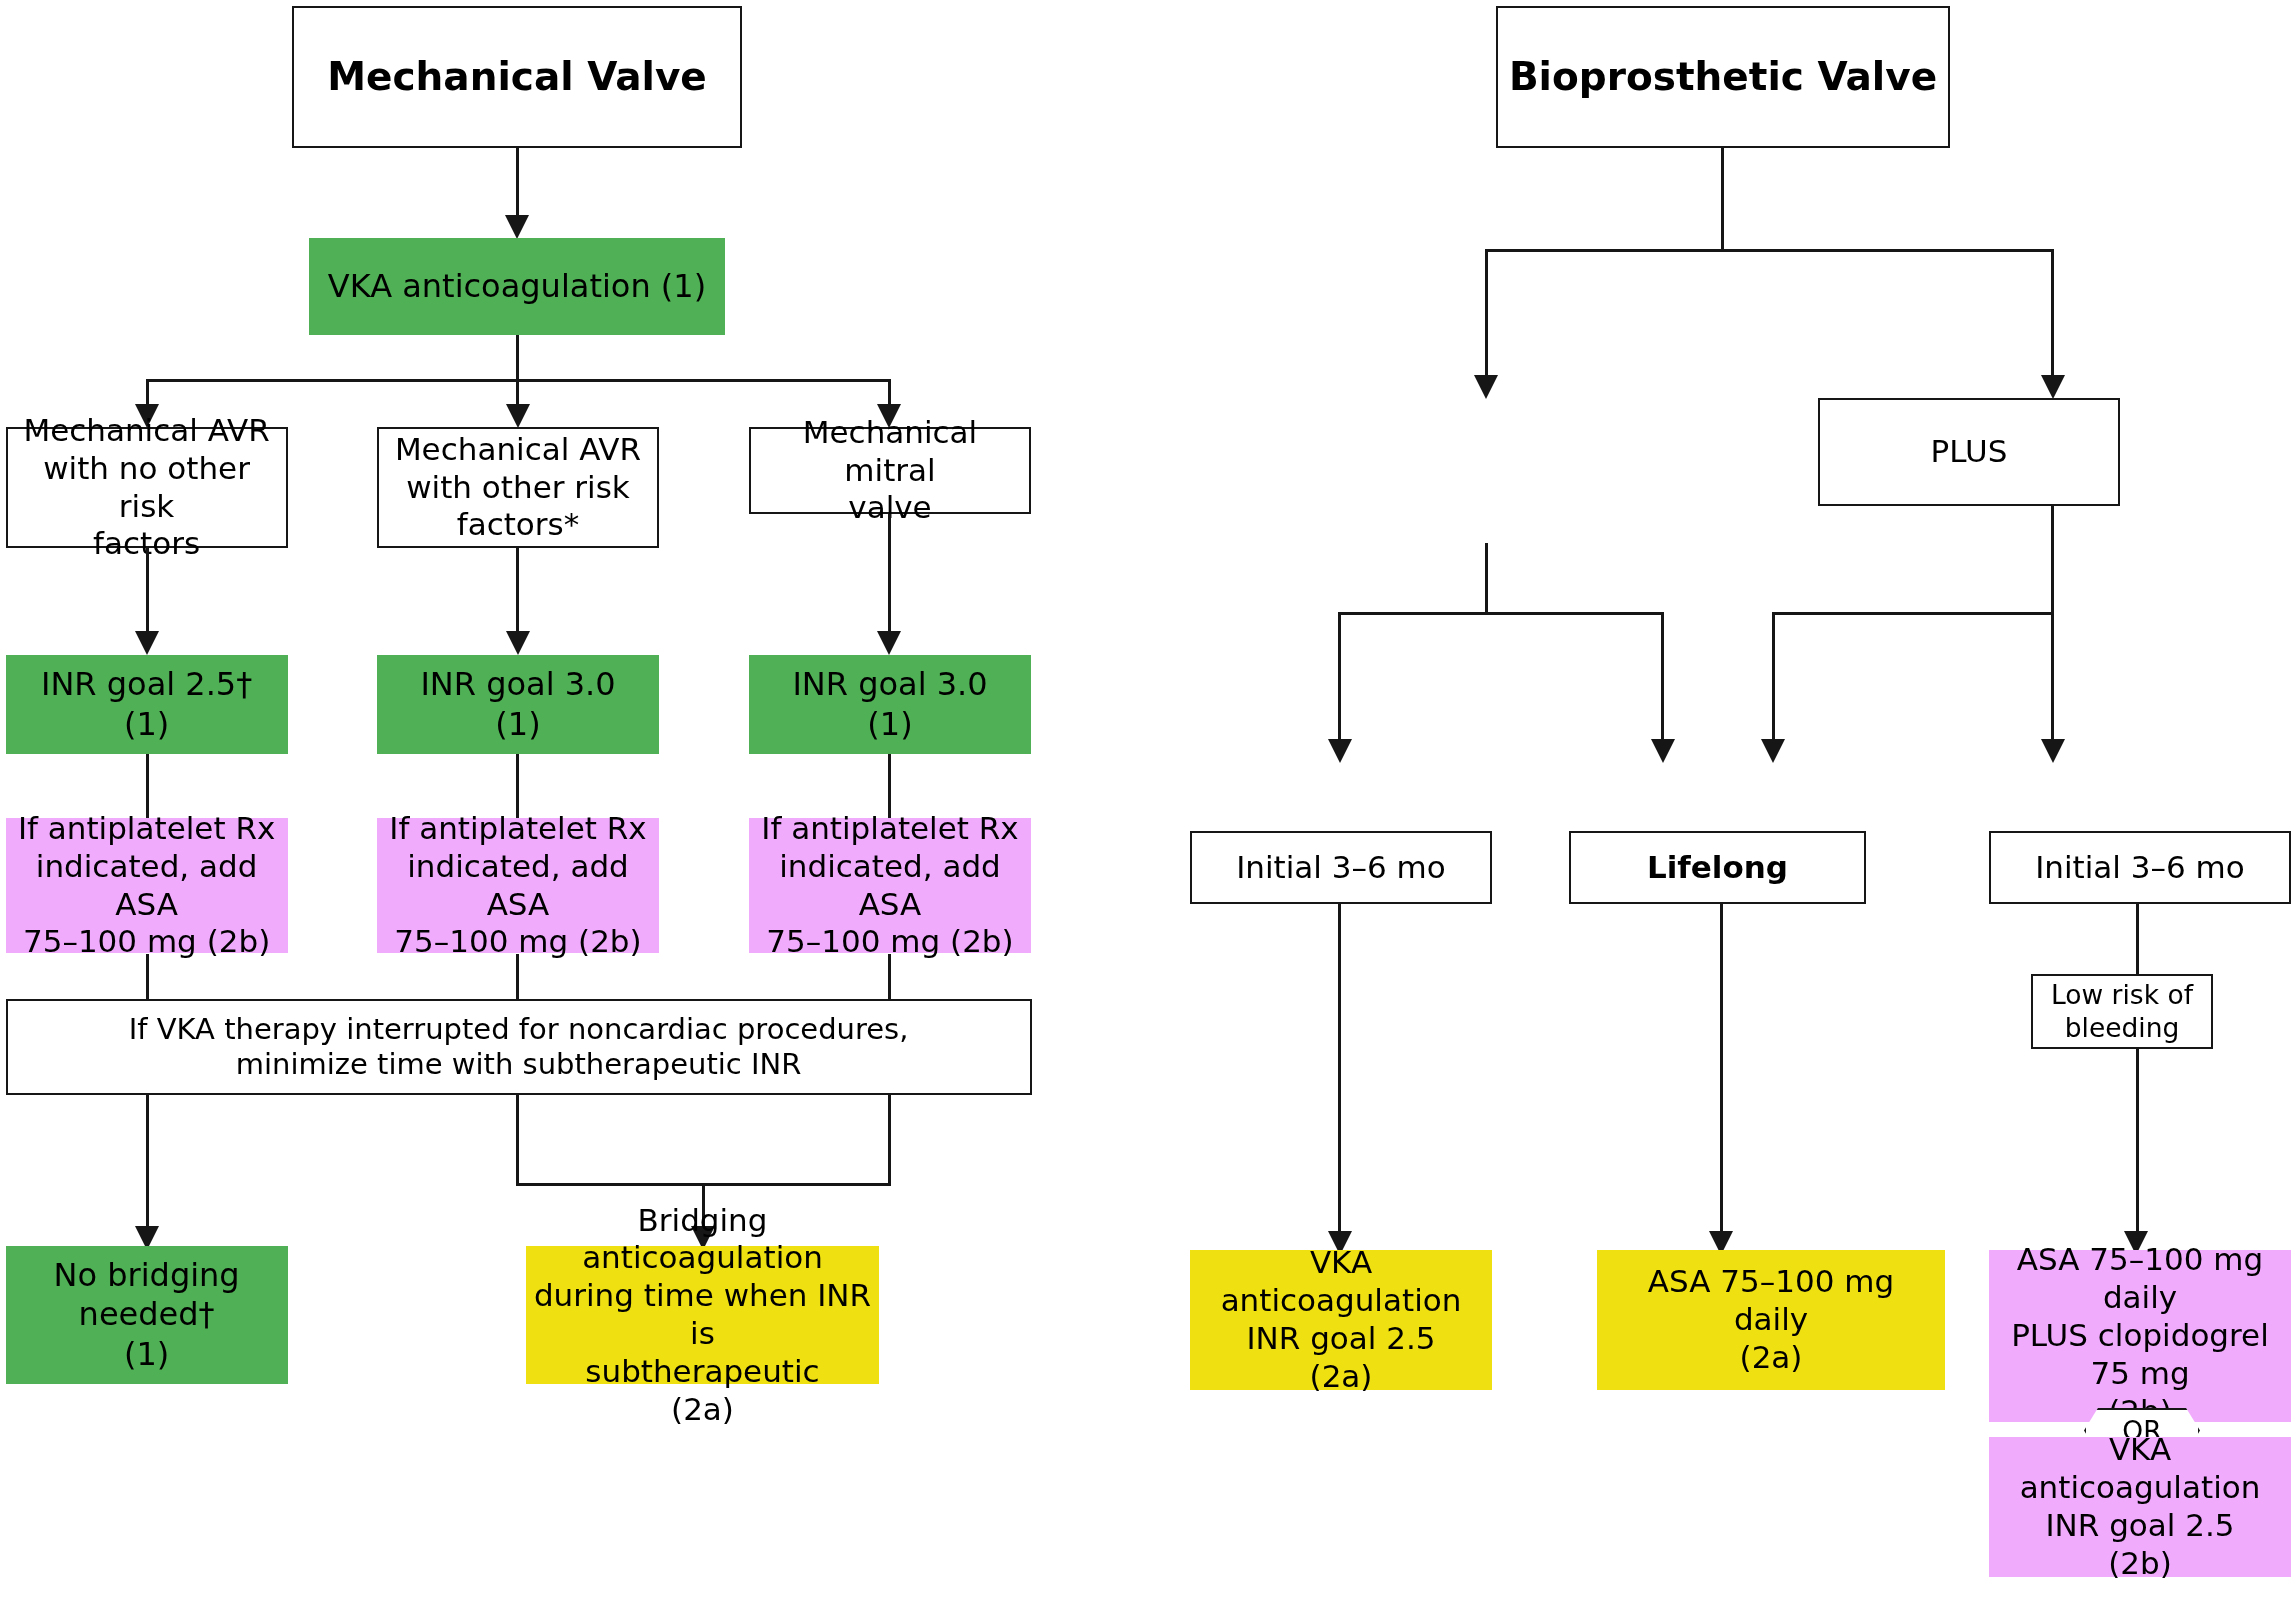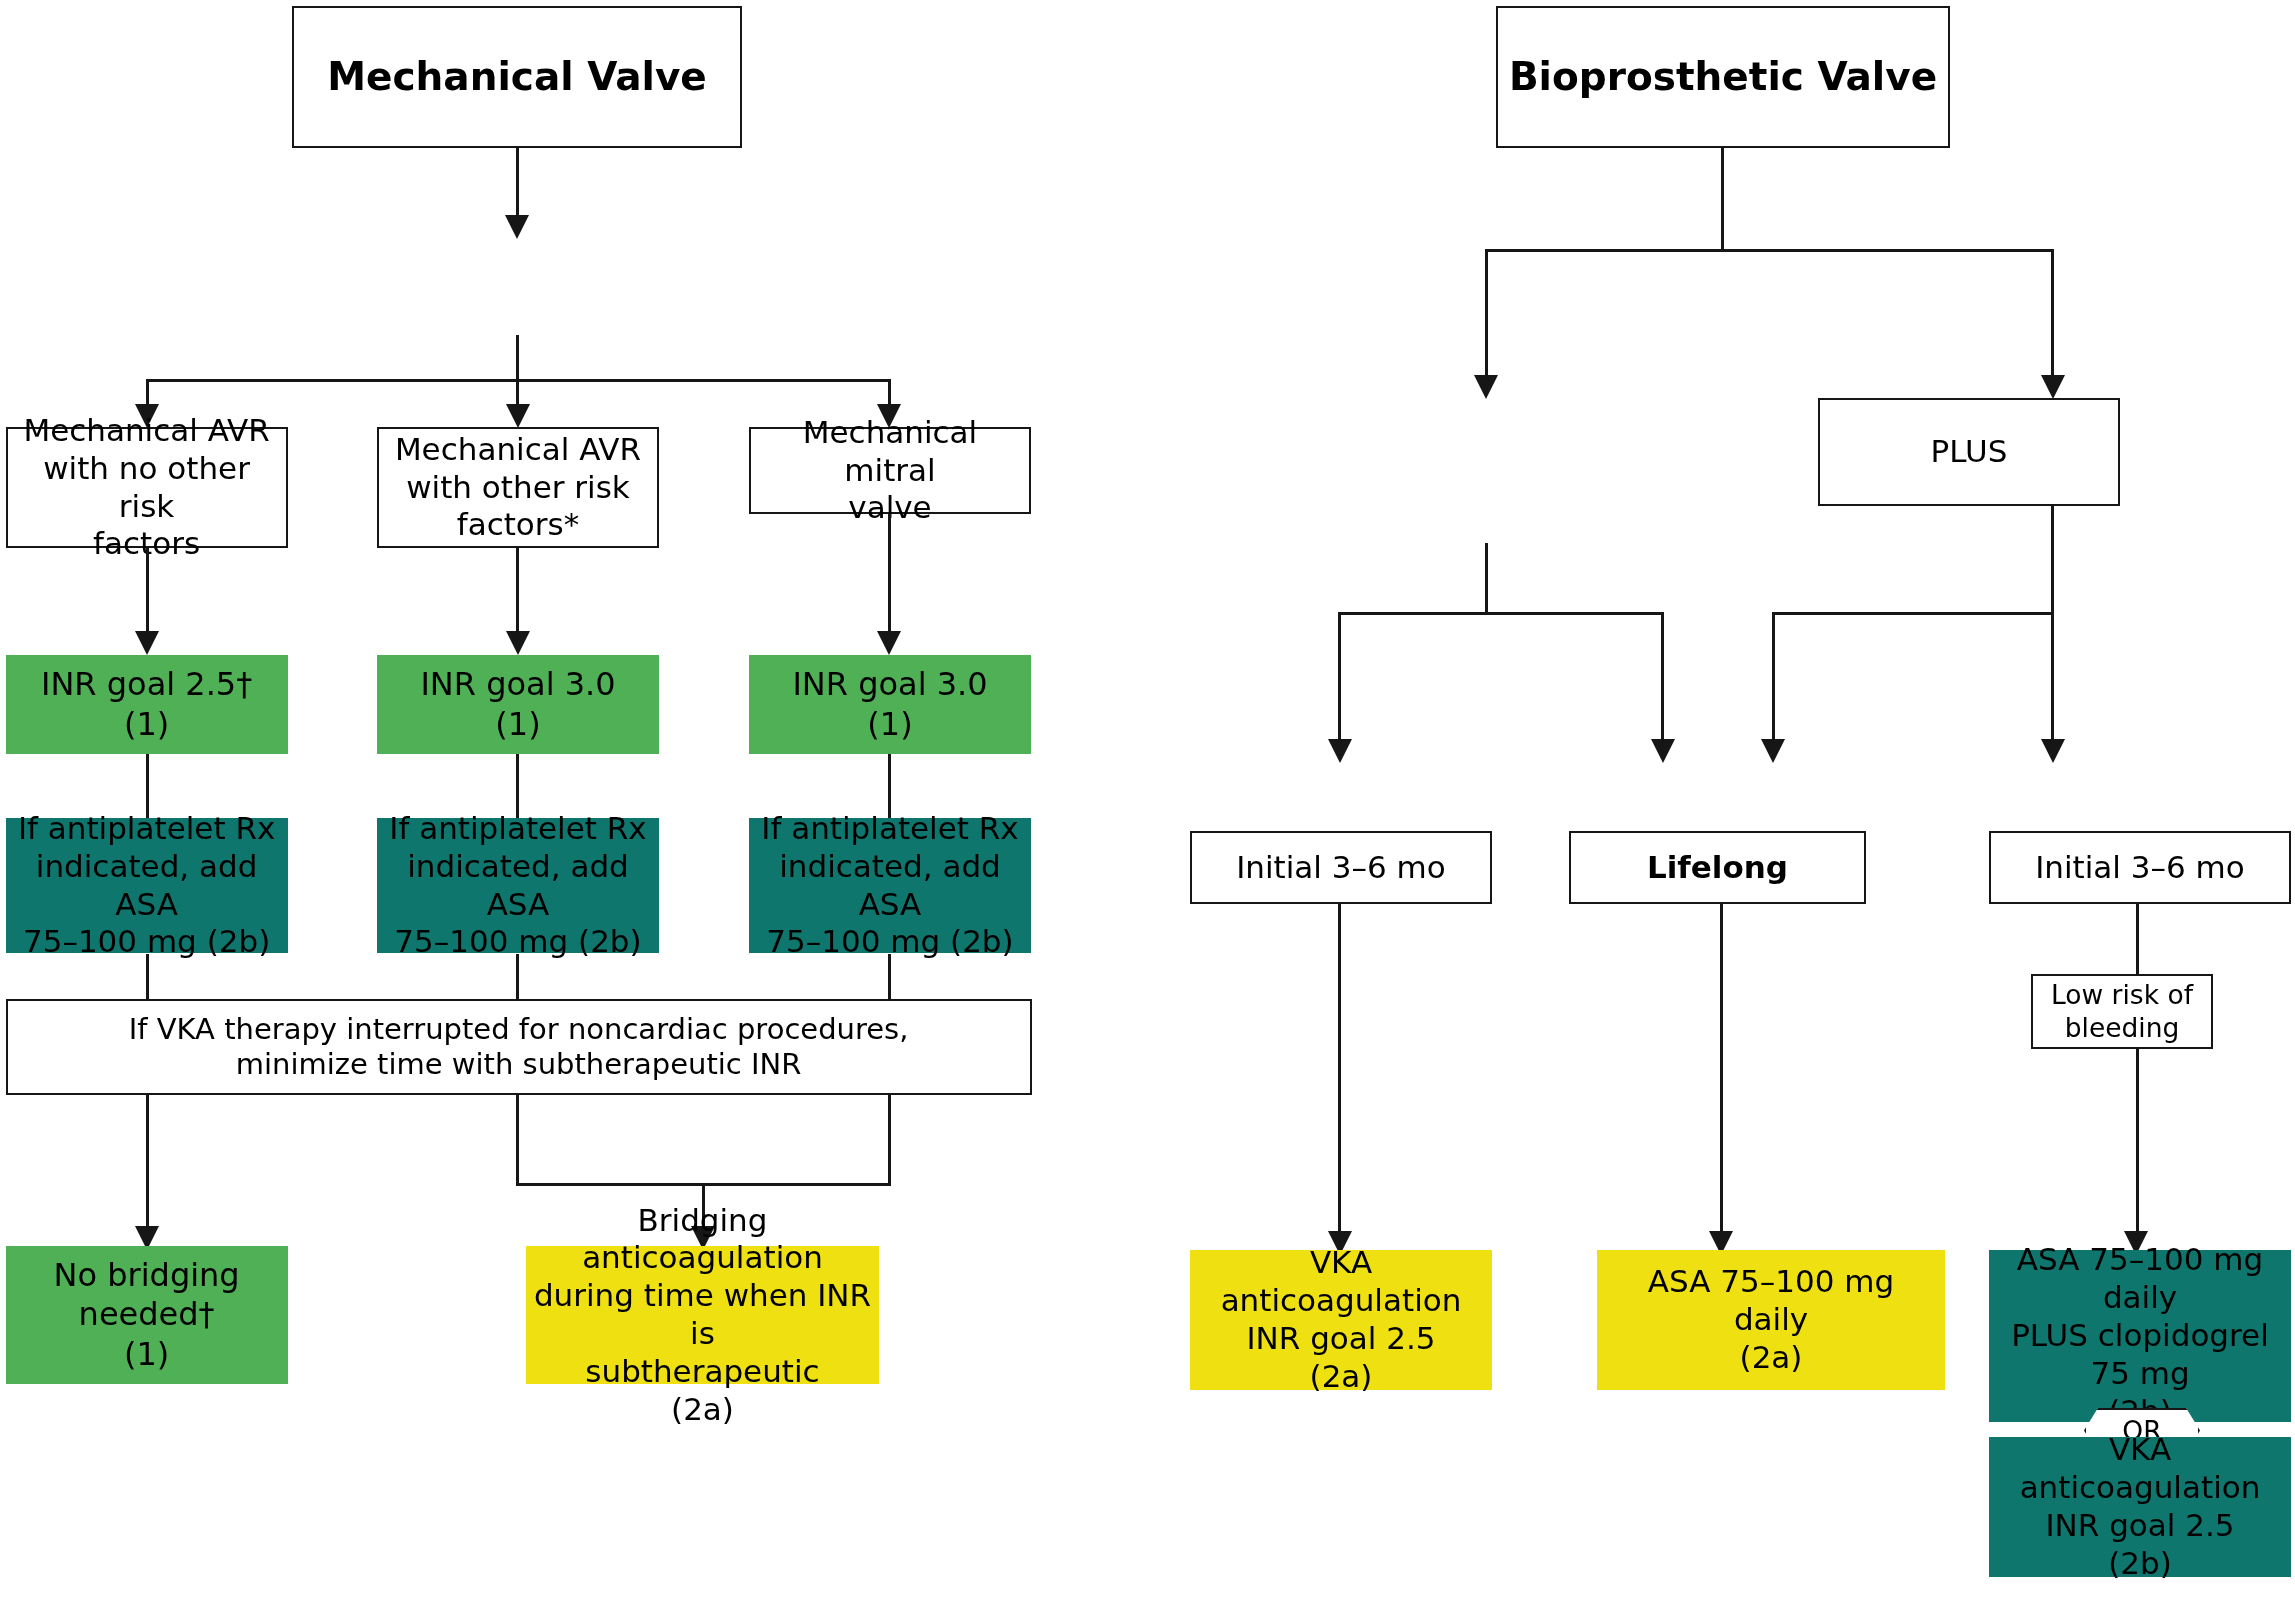--- a/index.html
+++ b/index.html
@@ -30,21 +30,21 @@
     padding: 2.8px 5.6px;
   }
   .plain {
     background: #ffffff;
     border: 2.8px solid #161616;
   }
   .thin {
     border-width: 2.1px;
   }
   .green  { background: #50B055; border: none; }
-  .orange { background: #0f766e; border: none; }
+  .orange { background: #f0abfc; border: none; }
   .yellow { background: #EFE012; border: none; }
 
   .title {
     font-weight: bold;
     font-size: 39px;
   }
   .f46 { font-size: 32px; }
   .f44 { font-size: 31px; }
   .f42 { font-size: 29px; }
 
@@ -81,20 +81,21 @@
 </head>
 <body>
 
 <div id="stage">
 
   <div class="node plain title" style="left:292px; top:5.6px; width:450px; height:142px;">Mechanical Valve</div>
 
   <div class="vline" style="left:516px; top:147px; height:75px;"></div>
   <div class="arrowhead" style="left:505px; top:215px;"></div>
 
+  <div class="node green f46" style="left:309px; top:238px; width:416px; height:97px;">VKA anticoagulation (1)</div>
 
   <div class="vline" style="left:516px; top:335px; height:46px;"></div>
   <div class="hline" style="left:146px; top:379px; width:744px;"></div>
   <div class="vline" style="left:146px; top:379px; height:32px;"></div>
   <div class="vline" style="left:516px; top:379px; height:32px;"></div>
   <div class="vline" style="left:888px; top:379px; height:32px;"></div>
   <div class="arrowhead" style="left:135px; top:404px;"></div>
   <div class="arrowhead" style="left:506px; top:404px;"></div>
   <div class="arrowhead" style="left:877px; top:404px;"></div>
 

